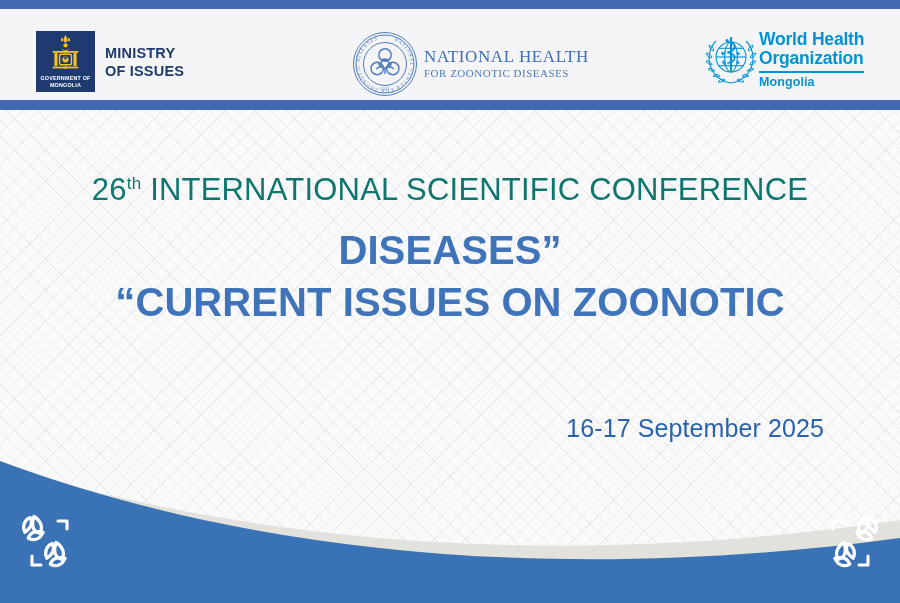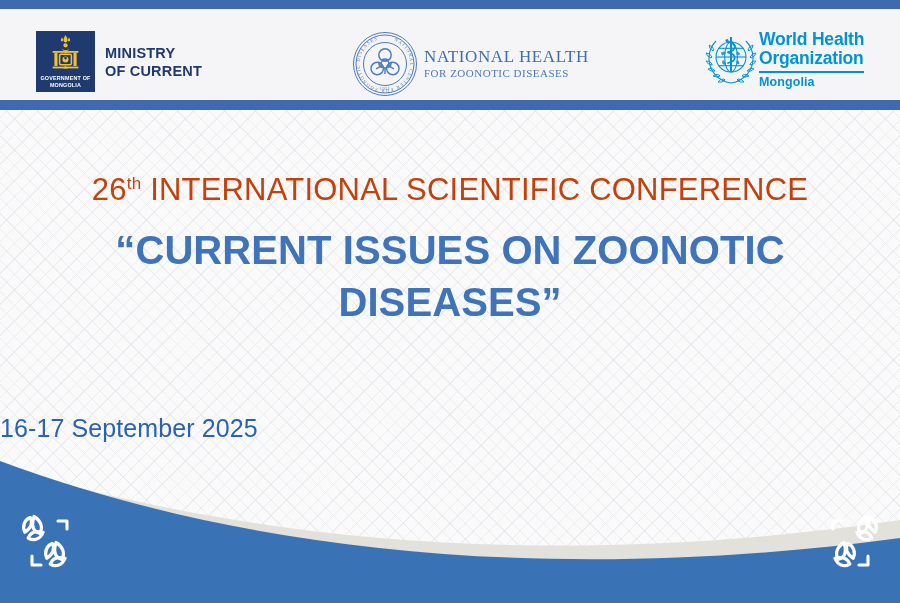--- a/index.html
+++ b/index.html
@@ -141,21 +141,21 @@
   }
 
   
   .title-block {
     position: absolute;
     left: 0; top: 170px;
     width: 900px;
     text-align: center;
   }
   .conf-line {
-    color: #c2410c;
+    color: #0f766e;
     font-size: 31px;
     font-weight: normal;
     letter-spacing: .2px;
     line-height: 40px;
     white-space: nowrap;
   }
   .conf-line sup { font-size: 17px; vertical-align: super; line-height: 0; }
   .theme-line {
     color: #3f74ba;
     font-size: 40px;
@@ -163,21 +163,21 @@
     letter-spacing: .1px;
     line-height: 52px;
     margin-top: 14px;
     padding: 0 60px;
   }
 
   .meta-block {
     position: absolute;
     left: 0; top: 412px;
     width: 824px;
-    text-align: left;
+    text-align: right;
   }
   .meta-line {
     color: #2a62ad;
     font-size: 25px;
     line-height: 33px;
     letter-spacing: .1px;
   }
 
   
   .wave { position: absolute; left: 0; bottom: 0; width: 900px; height: 145px; }
@@ -220,21 +220,21 @@
             <rect x="16.6" y="33.6" width="25.8" height="1.8"></rect>
           </g>
         </svg>
         <div class="gov-text">
           <div>GOVERNMENT OF</div>
           <div>MONGOLIA</div>
         </div>
       </div>
       <div class="moh-words">
         <div>MINISTRY</div>
-        <div>OF CURRENT</div>
+        <div>OF ISSUES</div>
       </div>
     </div>
 
     <div class="logo-nczd">
       <svg width="66" height="66" viewBox="0 0 66 66">
         <g fill="none" stroke="#4d7cbd" stroke-width="1">
           <circle cx="33" cy="33" r="31.5"></circle>
           <circle cx="33" cy="33" r="29"></circle>
           <circle cx="33" cy="33" r="21.5"></circle>
         </g>
@@ -318,22 +318,22 @@
   </div>
 
   <div class="header-rule"></div>
 
   <div class="body-area"></div>
 
   <div class="title-block">
     <div class="conf-line"><span>26</span><sup>th</sup>
       <span>INTERNATIONAL SCIENTIFIC CONFERENCE</span></div>
     <div class="theme-line">
+      <div>DISEASES”</div>
       <div>“CURRENT ISSUES ON ZOONOTIC</div>
-      <div>DISEASES”</div>
     </div>
   </div>
 
   <div class="meta-block">
     <div class="meta-line">16-17 September 2025</div>
   </div>
 
   <svg class="wave" viewBox="0 0 900 145" preserveAspectRatio="none">
     <path d="M0,8 C260,86 560,112 900,62 L900,145 L0,145 Z" fill="#e2e1dc"></path>
     <path d="M0,3 C250,96 560,126 900,80 L900,145 L0,145 Z" fill="#3a72b6"></path>

